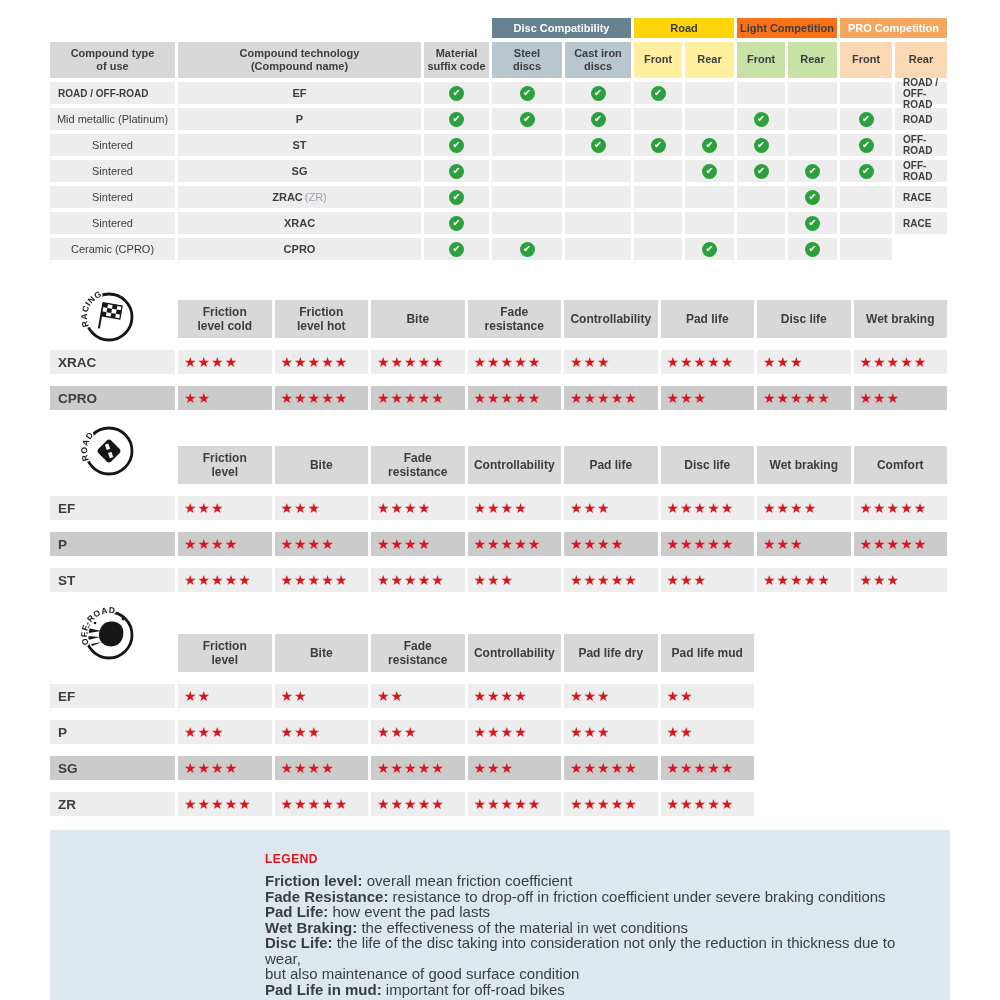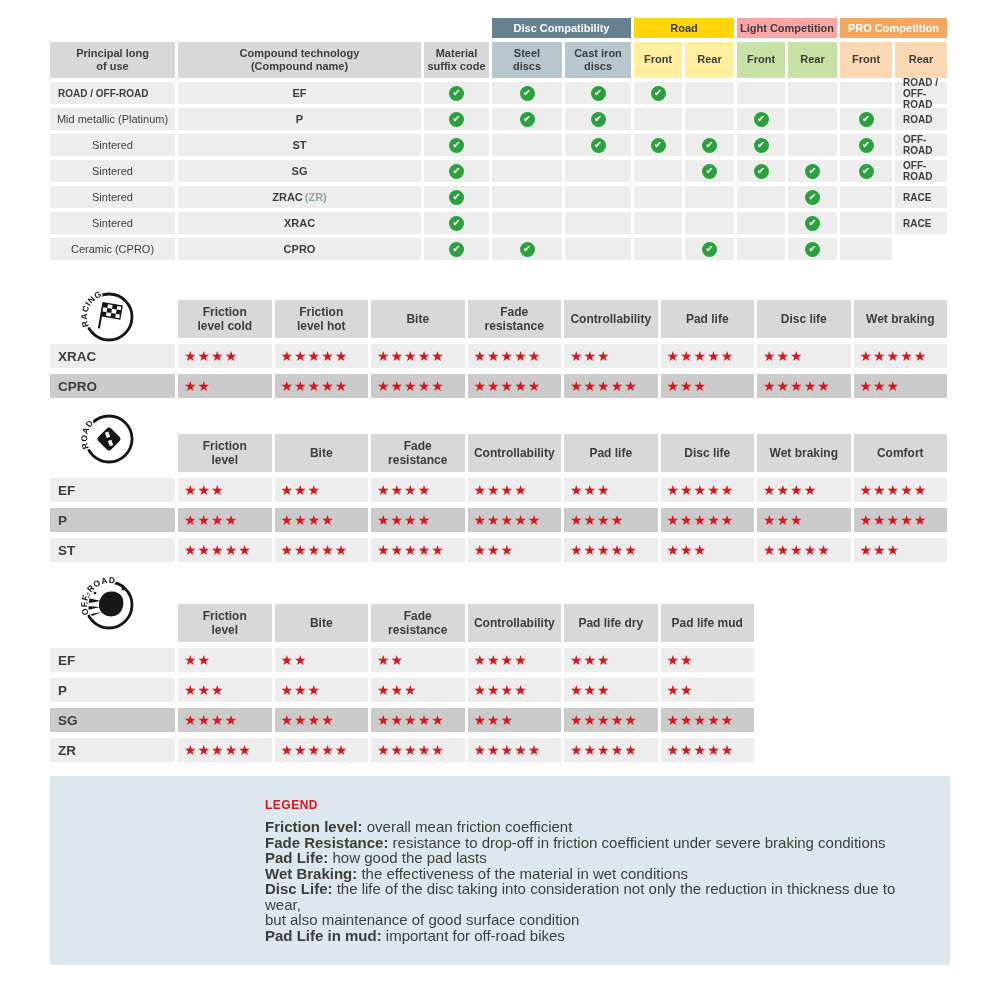--- a/index.html
+++ b/index.html
@@ -21,33 +21,33 @@
   .cell { display: flex; align-items: center; justify-content: center; text-align: center; }
   .cell.spacer { background: transparent; }
   .cell.group { height: 20px; font-size: 11px; font-weight: bold; }
   .cell.head {
     height: 36px; font-size: 11px; font-weight: bold;
     background: var(--head-bg); white-space: pre-line; line-height: 1.2;
   }
   .cell.data { height: 22px; background: var(--row-light); font-size: 11px; }
   .cell.use { justify-content: flex-start; padding-left: 8px; font-weight: bold; font-size: 10px; text-align: left; }
   .cell.code { font-weight: bold; }
-  .code-note { color: #95a5ad; font-weight: bold; margin-left: 2px; }
+  .code-note { color: #95a5ad; font-weight: normal; margin-left: 2px; }
   .check {
     width: 15px; height: 15px; border-radius: 50%;
     background: var(--check); color: #fff; font-size: 9.5px; line-height: 1;
     display: flex; align-items: center; justify-content: center;
   }
 
   
   .perf { position: relative; }
   #racing  { margin-top: 40px; }
   #road    { margin-top: 36px; }
   #offroad { margin-top: 42px; }
-  .perf-grid { display: grid; gap: 6px 3px; }
+  .perf-grid { display: grid; gap: 12px 3px; }
   .perf-grid .cell.head { height: 38px; font-size: 12px; }
   .perf-grid .cell.blank { background: transparent; }
   .perf-grid .label-cell { height: 24px; justify-content: flex-start; padding-left: 8px; font-weight: bold; font-size: 13.5px; }
   .perf-grid .star-cell { height: 24px; justify-content: flex-start; padding-left: 6px; }
   .stars { color: var(--star); font-size: 14px; letter-spacing: 1px; line-height: 1; white-space: nowrap; }
 
   .section-icon { position: absolute; width: 60px; height: 60px; left: 28px; }
   #racing  .section-icon { top: -16px; }
   #road    .section-icon { top: -28px; }
   #offroad .section-icon { top: -32px; }
@@ -65,23 +65,23 @@
 </style>
 </head>
 <body>
 
 <div class="page">
 
   <div class="compat-grid" id="compat-grid">
       <div class="cell spacer" style="grid-column: span 3;"></div>
       <div class="cell group" style="grid-column: span 2; background: rgb(102, 129, 143); color: rgb(255, 255, 255);">Disc Compatibility</div>
       <div class="cell group" style="grid-column: span 2; background: rgb(255, 213, 10); color: rgb(61, 61, 61);">Road</div>
-      <div class="cell group" style="grid-column: span 2; background: #fca5a5; color: rgb(61, 61, 61);">Light Competition</div>
+      <div class="cell group" style="grid-column: span 2; background: #f97316; color: rgb(61, 61, 61);">Light Competition</div>
       <div class="cell group" style="grid-column: span 2; background: rgb(245, 167, 95); color: rgb(255, 255, 255);">PRO Competition</div>
-      <div class="cell head">Principal long
+      <div class="cell head">Compound type
 of use</div>
       <div class="cell head">Compound technology
 (Compound name)</div>
       <div class="cell head">Material
 suffix code</div>
       <div class="cell head" style="background: rgb(184, 199, 206);">Steel
 discs</div>
       <div class="cell head" style="background: rgb(184, 199, 206);">Cast iron
 discs</div>
       <div class="cell head" style="background: rgb(255, 239, 158);">Front</div>
@@ -510,21 +510,21 @@
           <span class="stars">★★★★★</span>
         </div>
       </div>
   </section>
 
   <div class="legend">
     <div class="legend-title">LEGEND</div>
     <div id="legend-items">
         <div class="legend-item"><b>Friction level:</b><span> overall mean friction coefficient</span></div>
         <div class="legend-item"><b>Fade Resistance:</b><span> resistance to drop-off in friction coefficient under severe braking conditions</span></div>
-        <div class="legend-item"><b>Pad Life:</b><span> how good the pad lasts</span></div>
+        <div class="legend-item"><b>Pad Life:</b><span> how event the pad lasts</span></div>
         <div class="legend-item"><b>Wet Braking:</b><span> the effectiveness of the material in wet conditions</span></div>
         <div class="legend-item"><b>Disc Life:</b><span> the life of the disc taking into consideration not only the reduction in thickness due to wear,
 but also maintenance of good surface condition</span></div>
         <div class="legend-item"><b>Pad Life in mud:</b><span> important for off-road bikes</span></div>
       </div>
   </div>
 
 </div>
 
 </body></html>

